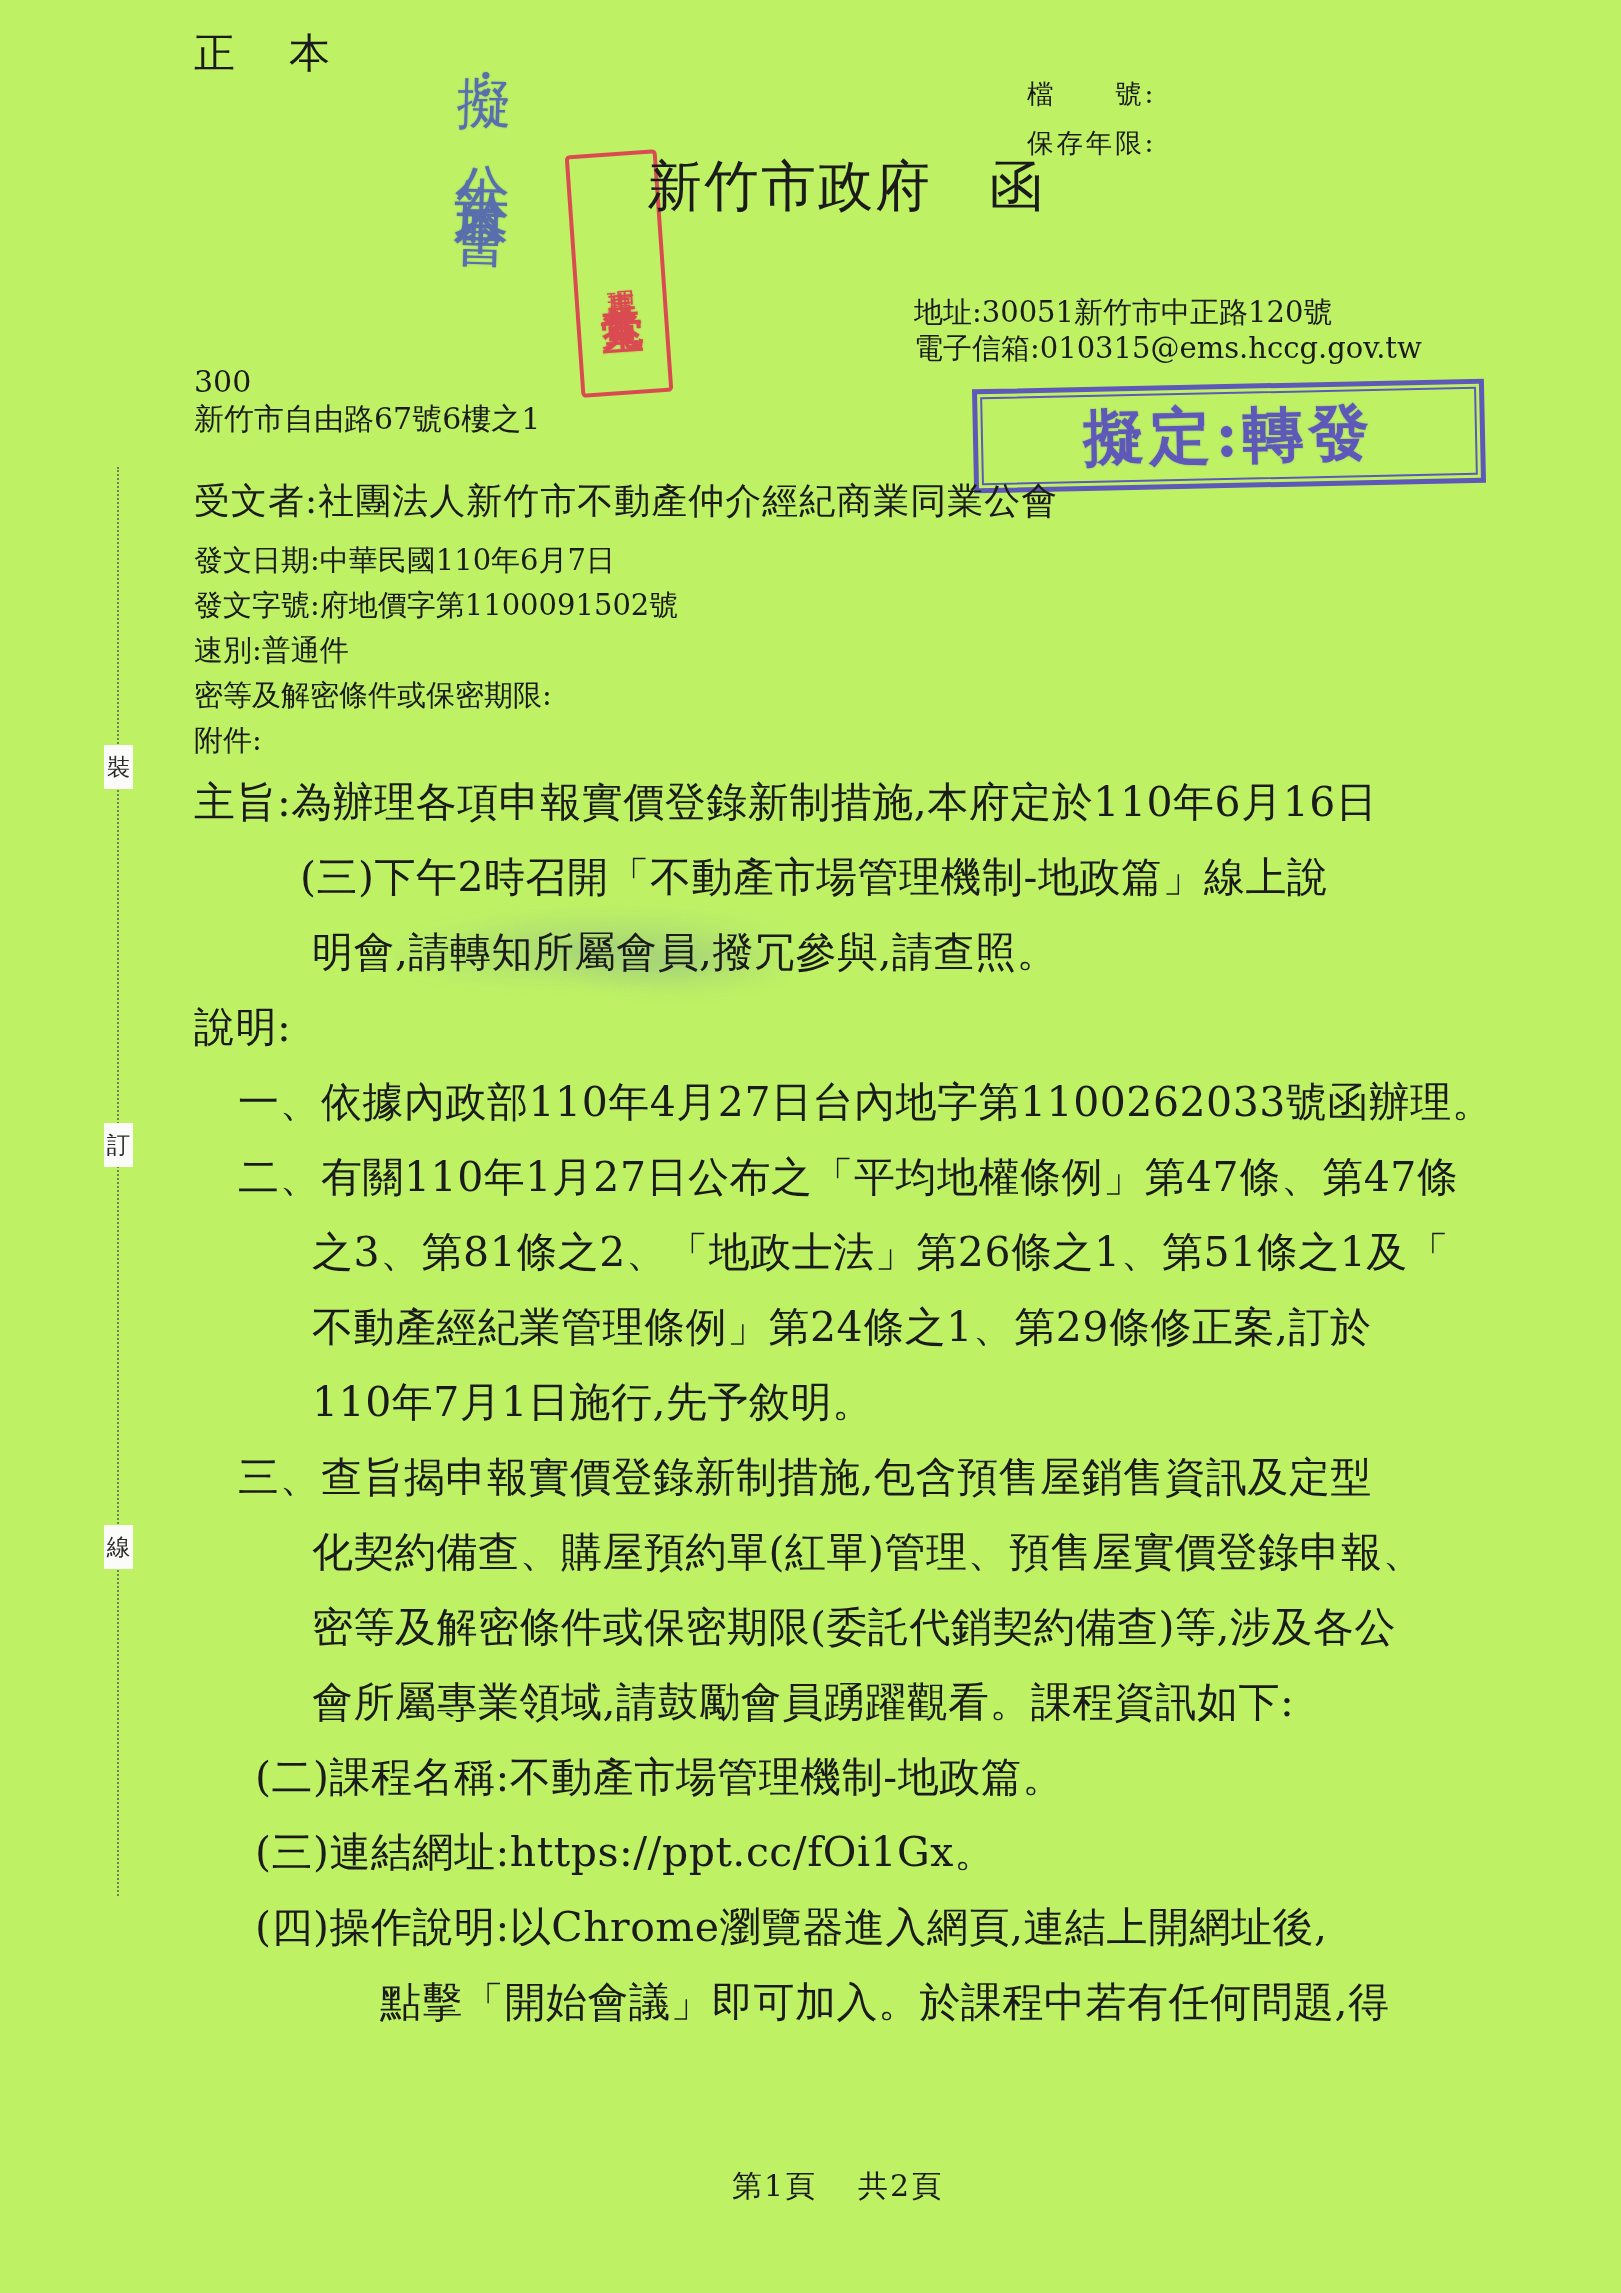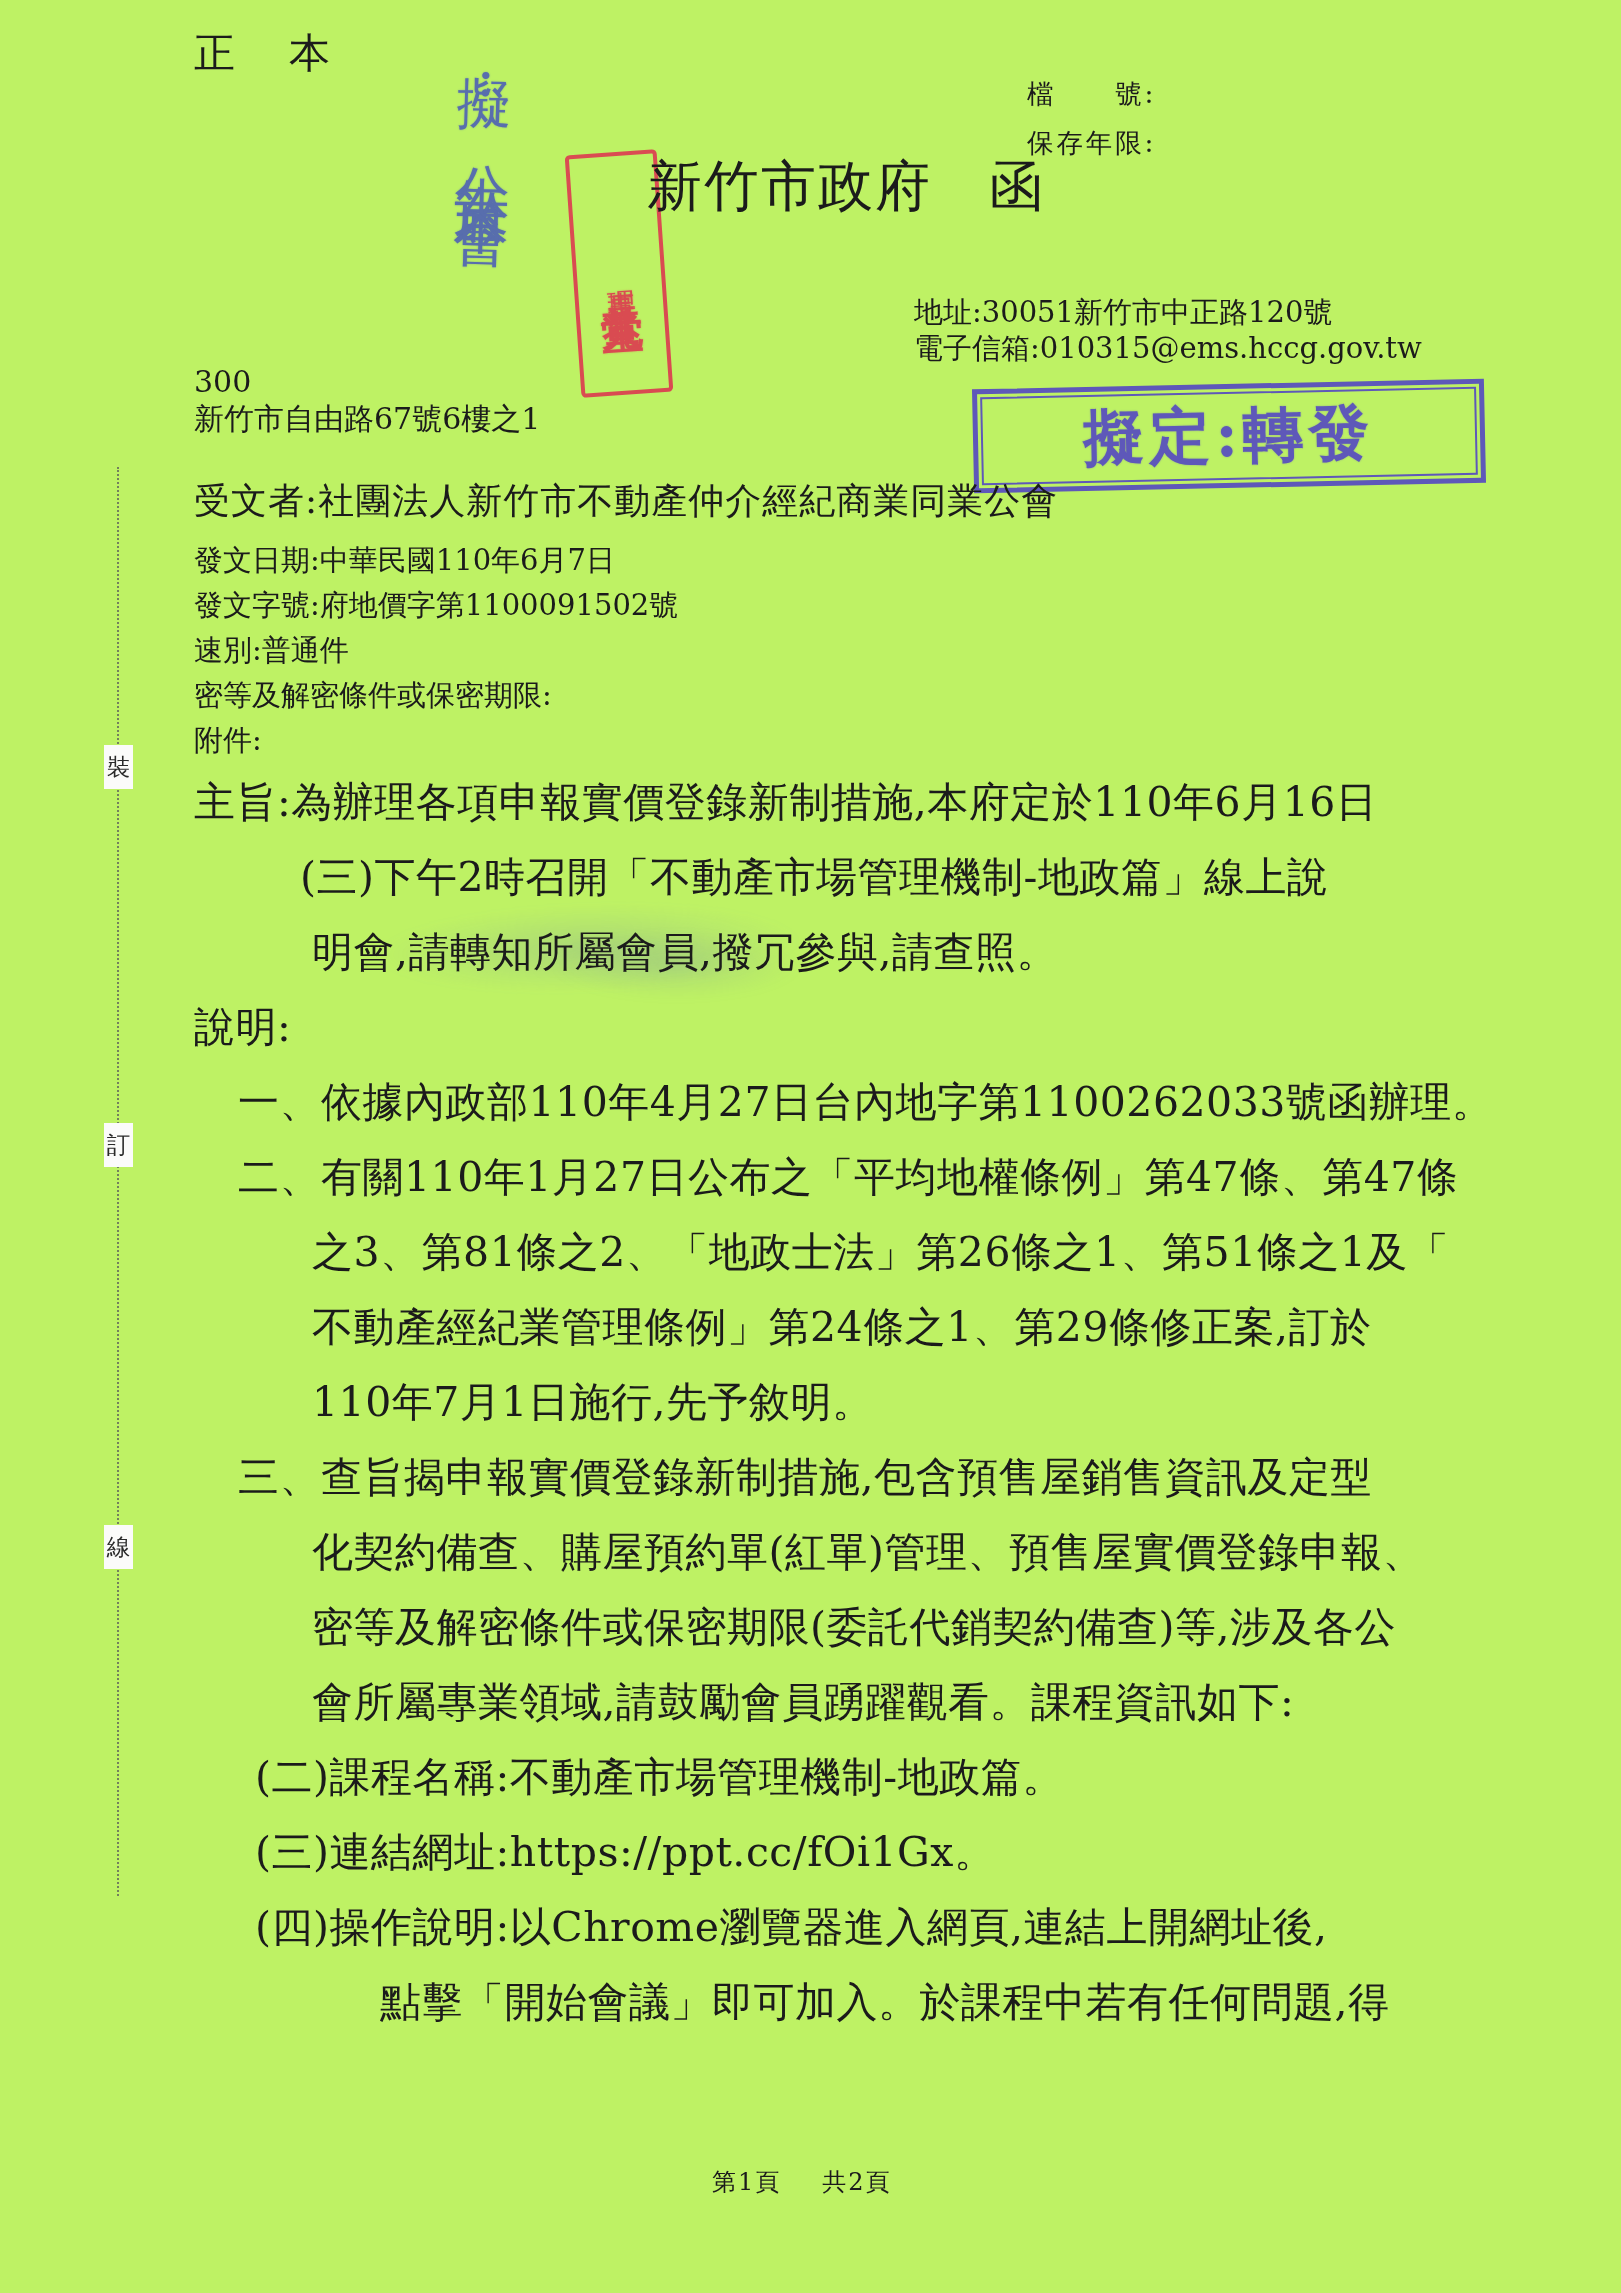--- a/index.html
+++ b/index.html
@@ -73,21 +73,21 @@
   .bc1{top:745px;} .bc2{top:1123px;} .bc3{top:1525px;}
   
   .smudge{pointer-events:none;}
   .smudge.s1{left:372px;top:904px;width:431px;height:88px;
     background:radial-gradient(ellipse at center,rgba(92,112,190,.20),rgba(92,112,190,0) 70%);
     filter:blur(3.9px);transform:rotate(-2deg);}
   .smudge.s2{left:549px;top:931px;width:255px;height:69px;
     background:radial-gradient(ellipse at center,rgba(92,112,190,.16),rgba(92,112,190,0) 70%);
     filter:blur(4.9px);}
   
-  .footer{left:712px;top:2166px;font-size:24px;letter-spacing:2px;display:flex;gap:41px;white-space:nowrap;}
+  .footer{left:732px;top:2166px;font-size:30px;letter-spacing:2px;display:flex;gap:41px;white-space:nowrap;}
 </style>
 </head>
 <body>
 
 <div class="page">
 
   <div class="abs copy-label">正本</div>
 
   <div class="abs hand-note">擬:公告於本會</div>
 

